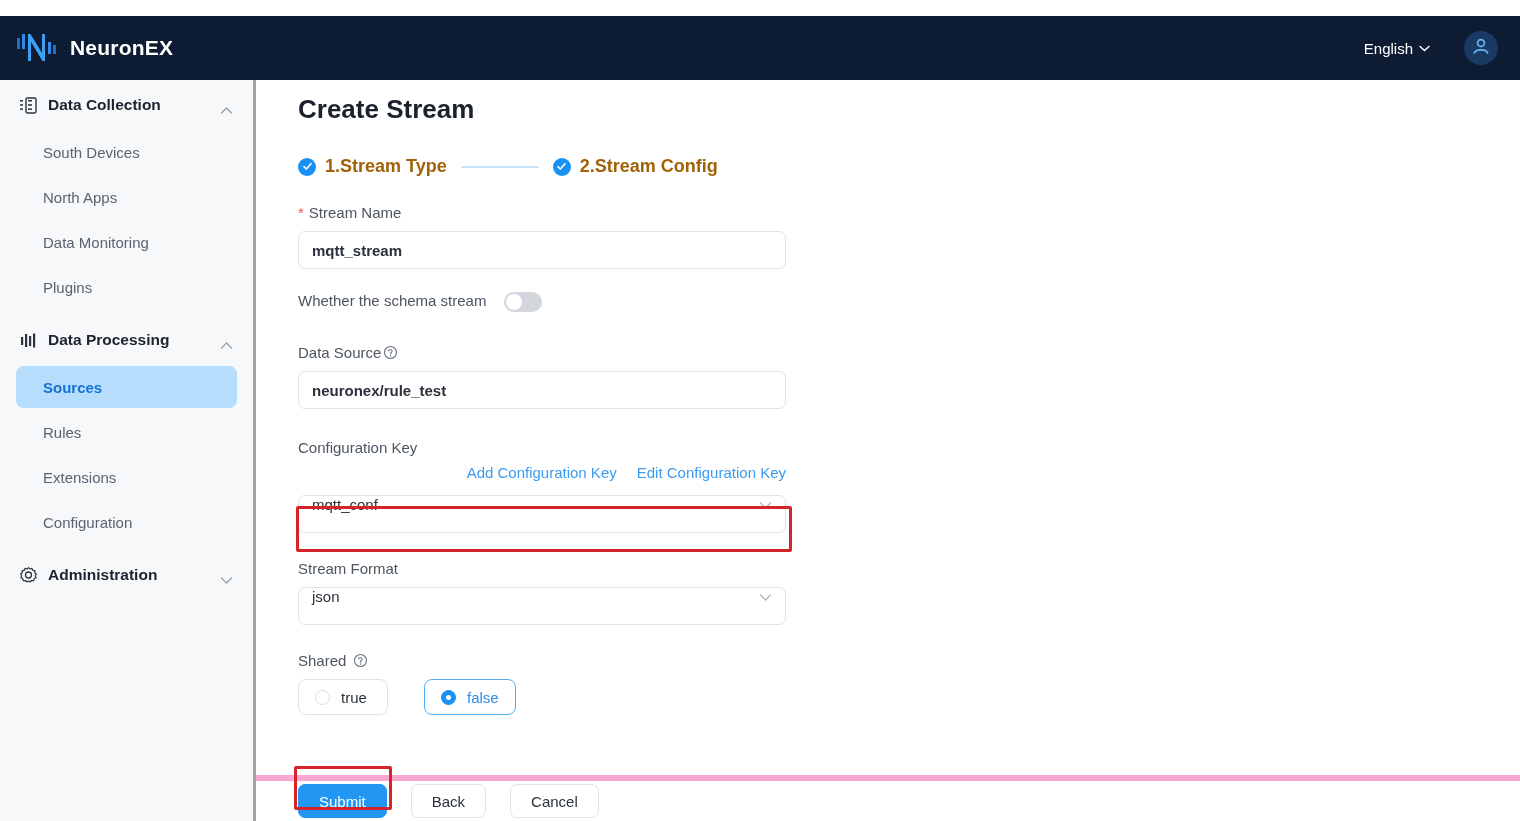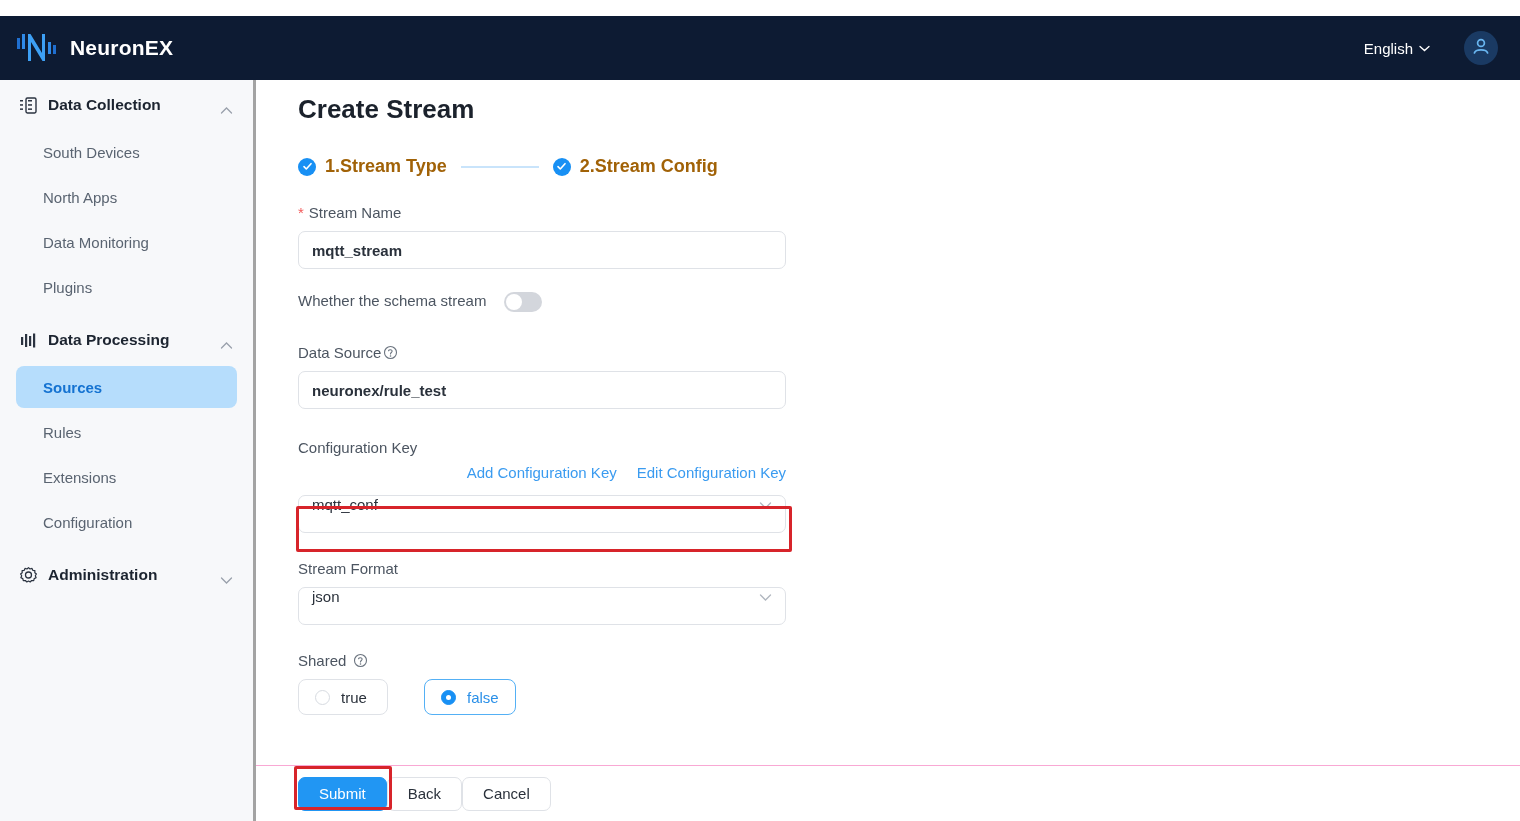--- a/index.html
+++ b/index.html
@@ -172,23 +172,23 @@
     border-color: #1890f4; background: #1890f4;
   }
   .radio-pill.sel .radio-mark::after {
     content: ""; width: 5px; height: 5px;
     border-radius: 50%; background: #fff;
   }
 
   
   .footer {
     position: absolute; left: 0; bottom: 0;
-    width: 1264px; height: 56px;
-    background: #ffffff; border-top: 1px solid #f9a8d4;
-    display: flex; align-items: center; padding-left: 42px; 
+    width: 1264px; height: 46px;
+    background: #ffffff; border-top: 6px solid #f9a8d4;
+    display: flex; align-items: center; padding-left: 42px; gap: 24px;
   }
   .btn {
     height: 34px; padding: 0 20px; border-radius: 7px;
     font-size: 15px; display: flex; align-items: center;
     justify-content: center; cursor: pointer;
   }
   .btn-primary { background: #2196f3; color: #fff; border: 1px solid #2196f3; }
   .btn-default { background: #fff; color: #2a313b; border: 1px solid #dfe2e7; }
 </style>
 </head>

